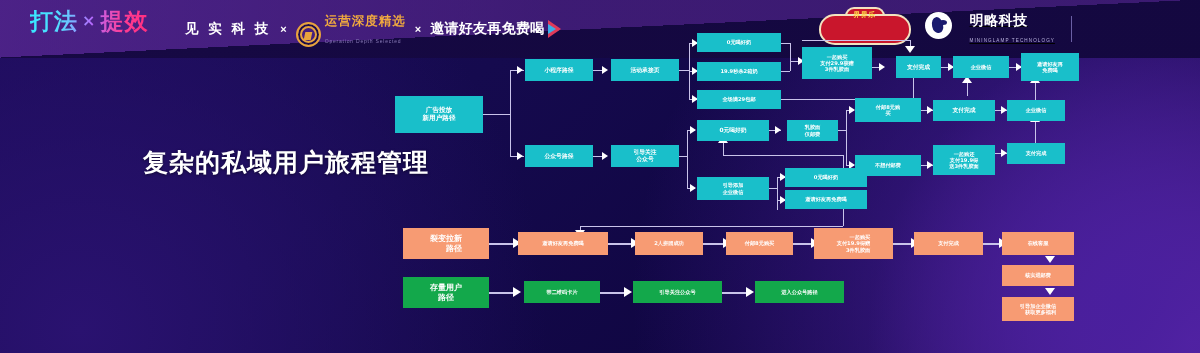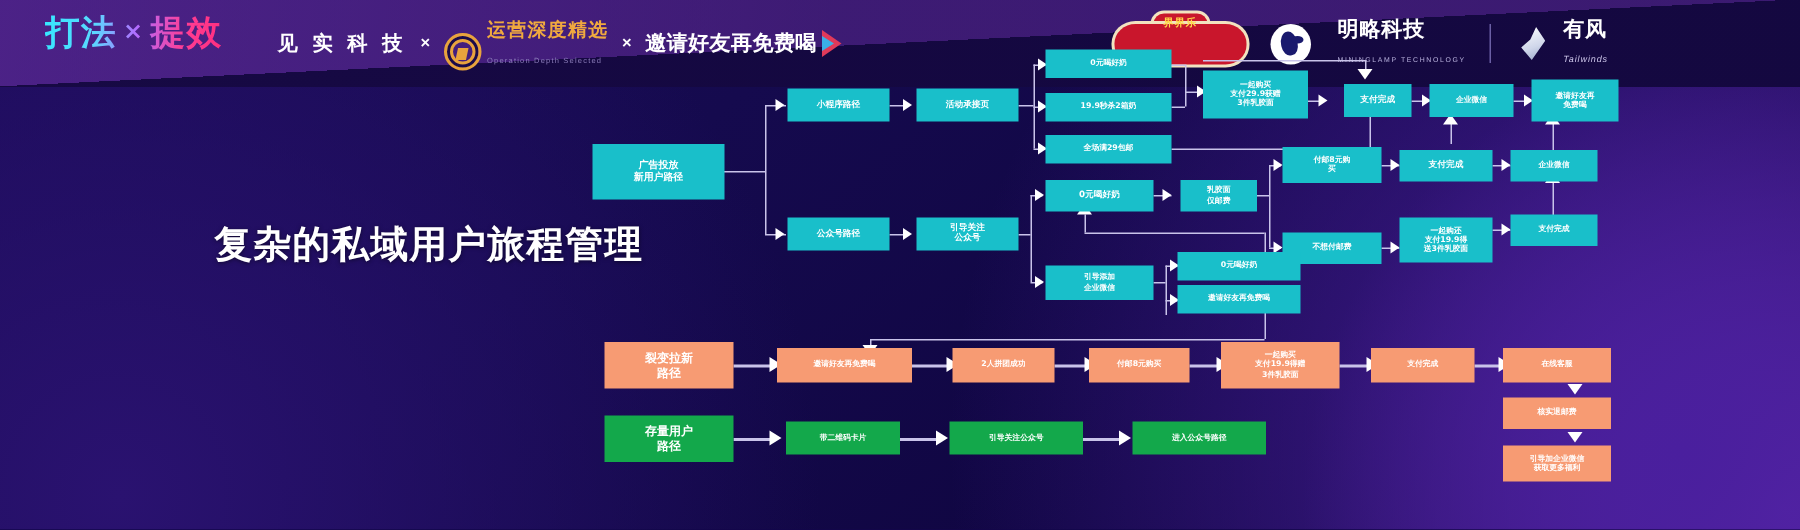--- a/index.html
+++ b/index.html
@@ -74,21 +74,21 @@
     position:absolute;left:0;top:7px;width:88px;height:27px;background:#c9162c;border-radius:14px/13px;
     box-shadow:0 0 0 2px #f2e3c0;
   }
   .jelly-tab{
     position:absolute;left:26px;top:0px;width:36px;height:13px;background:#c9162c;border-radius:7px 7px 0 0;
     box-shadow:0 0 0 2px #f2e3c0;
   }
   .jelly-cn{position:absolute;left:0;top:1px;width:88px;text-align:center;color:#ffd84a;font-size:7px;font-weight:bold;z-index:3;letter-spacing:.5px;}
   .jelly-en{position:relative;z-index:3;color:#fff6d8;font-size:12px;font-weight:bold;font-style:italic;letter-spacing:.3px;margin-top:5px;
     font-family:"DejaVu Serif","Liberation Serif",serif;text-shadow:1px 1px 0 #8a0e1e;}
-  .ml{display:flex;align-items:center;gap:18px;}
+  .ml{display:flex;align-items:flex-start;gap:18px;text-decoration:underline;}
   .ml-mark{
     width:27px;height:27px;border-radius:50%;background:#fff;position:relative;flex:0 0 auto;
   }
   .ml-mark:before{
     content:"";position:absolute;left:7px;top:5px;width:11px;height:16px;border-radius:50% 50% 45% 45%;
     background:#1a1a6e;transform:rotate(-12deg);
   }
   .ml-mark:after{
     content:"";position:absolute;left:14px;top:8px;width:8px;height:5px;border-radius:50%;background:#1a1a6e;
   }
@@ -115,21 +115,21 @@
   }
   
   .node{
     position:absolute;box-sizing:border-box;
     display:flex;align-items:center;justify-content:center;text-align:center;
     color:#ffffff;font-weight:bold;line-height:1.18;
     font-family:"DejaVu Sans","Liberation Sans",sans-serif;
     padding:1px 2px;overflow:hidden;
   }
   .cy{background:#19bfca;}
-  .or{background:#f79b73;}
+  .or{background:#f79b73;text-align:right;}
   .gr{background:#13a84b;}
   .n-xs{font-size:5.2px;}
   .n-s{font-size:5.8px;}
   .n-m{font-size:6.6px;}
   .n-l{font-size:8px;}
   
   .ln{position:absolute;background:#c9c3ea;}
   .lnh{height:1px;}
   .lnv{width:1px;}
   .ar{position:absolute;width:0;height:0;}
@@ -172,27 +172,20 @@
           <span class="jelly-cn">界界乐</span>
         </span>
         <span class="ml">
           <span class="ml-mark"></span>
           <span class="ml-txt">
             <span class="ml-cn">明略科技</span><br>
             <span class="ml-en">MININGLAMP TECHNOLOGY</span>
           </span>
         </span>
         <span class="rdiv"></span>
-        <span class="tw">
-          <span class="tw-mark"></span>
-          <span class="tw-txt">
-            <span class="tw-cn">有风</span><br>
-            <span class="tw-en">Tailwinds</span>
-          </span>
-        </span>
       </div>
     </div>
   </div>
 
   <div id="slide-title">复杂的私域用户旅程管理</div>
 
   <div class="ln lnh" style="left:482px;top:114px;width:28px;"></div>
   <div class="ln lnv" style="left:510px;top:70px;height:86px;"></div>
   <div class="ln lnh" style="left:510px;top:70px;width:14px;"></div>
   <div class="ln lnh" style="left:510px;top:156px;width:14px;"></div>

